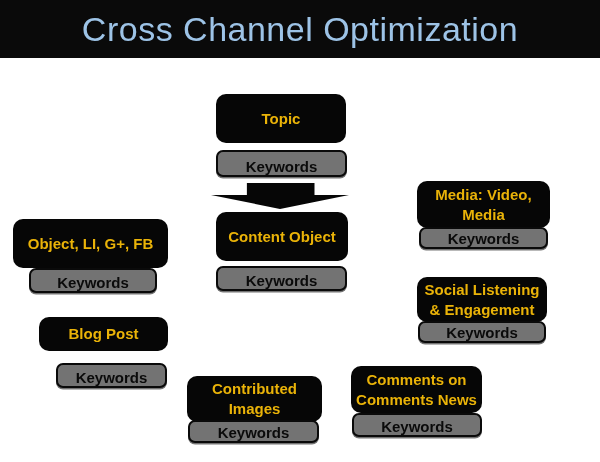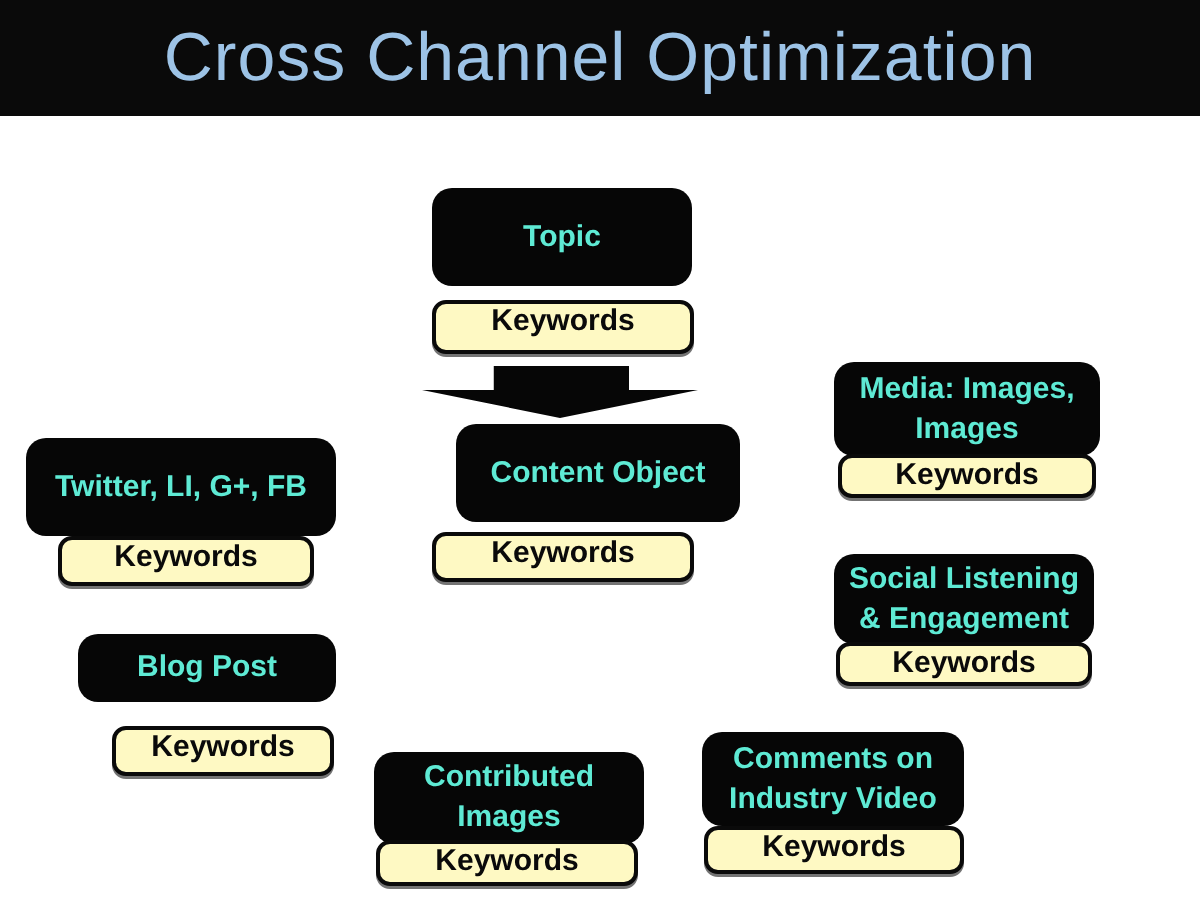--- a/index.html
+++ b/index.html
@@ -23,53 +23,53 @@
     font-size: 34px;
     font-weight: 400;
     letter-spacing: 0.5px;
     color: #9DC3E6;
   }
 
   
   .nbox {
     position: absolute;
     background: #060606;
-    color: #5eead4;
+    color: #eab308;
     border-radius: 10px;
     display: flex; align-items: center; justify-content: center;
     text-align: center;
     font-weight: 700;
     font-size: 15px;
     line-height: 20px;
     padding: 2px 4px;
     box-sizing: border-box;
   }
   .kbox {
     position: absolute;
-    background: #fef9c3;
+    background: #737373;
     color: #0a0a0a;
     border: 2.5px solid #0a0a0a;
     border-radius: 7px;
     box-shadow: 0 1.5px 0 rgba(0,0,0,0.55);
-    display: flex; align-items: flex-start; justify-content: center;
+    display: flex; align-items: flex-end; justify-content: center;
     text-align: center;
     font-weight: 700;
     font-size: 15px;
     box-sizing: border-box;
   }
 
   
   .pos-topic-box      { left: 216px; top:  94px; width: 130px; height: 49px; }
   .pos-topic-kw       { left: 216px; top: 150px; width: 131px; height: 27px; }
 
   .pos-arrow          { left: 211px; top: 183px; width: 138px; height: 26px;
                         position: absolute; background: #060606;
                         clip-path: polygon(26% 0, 75% 0, 75% 46%, 100% 46%, 50% 100%, 0 46%, 26% 46%); }
 
-  .pos-content-box    { left: 228px; top: 212px; width: 142px; height: 49px; }
+  .pos-content-box    { left: 216px; top: 212px; width: 132px; height: 49px; }
   .pos-content-kw     { left: 216px; top: 266px; width: 131px; height: 25px; }
 
   .pos-twitter-box    { left:  13px; top: 219px; width: 155px; height: 49px; }
   .pos-twitter-kw     { left:  29px; top: 268px; width: 128px; height: 25px; }
 
   .pos-media-box      { left: 417px; top: 181px; width: 133px; height: 47px; }
   .pos-media-kw       { left: 419px; top: 227px; width: 129px; height: 22px; }
 
   .pos-social-box     { left: 417px; top: 277px; width: 130px; height: 45px; align-items: center; }
   .pos-social-kw      { left: 418px; top: 321px; width: 128px; height: 22px; }
@@ -100,28 +100,28 @@
 <div class="pos-arrow"></div>
 
 <div class="nbox pos-content-box">
   <span>Content Object</span>
 </div>
 <div class="kbox pos-content-kw">
   <span>Keywords</span>
 </div>
 
 <div class="nbox pos-twitter-box">
-  <span>Twitter, LI, G+, FB</span>
+  <span>Object, LI, G+, FB</span>
 </div>
 <div class="kbox pos-twitter-kw">
   <span>Keywords</span>
 </div>
 
 <div class="nbox pos-media-box">
-  <span>Media: Images, Images</span>
+  <span>Media: Video, Media</span>
 </div>
 <div class="kbox pos-media-kw">
   <span>Keywords</span>
 </div>
 
 <div class="nbox pos-social-box">
   <span>Social Listening &amp; Engagement</span>
 </div>
 <div class="kbox pos-social-kw">
   <span>Keywords</span>
@@ -135,17 +135,17 @@
 </div>
 
 <div class="nbox pos-contrib-box">
   <span>Contributed Images</span>
 </div>
 <div class="kbox pos-contrib-kw">
   <span>Keywords</span>
 </div>
 
 <div class="nbox pos-comments-box">
-  <span>Comments on Industry Video</span>
+  <span>Comments on Comments News</span>
 </div>
 <div class="kbox pos-comments-kw">
   <span>Keywords</span>
 </div>
 
 </body></html>

